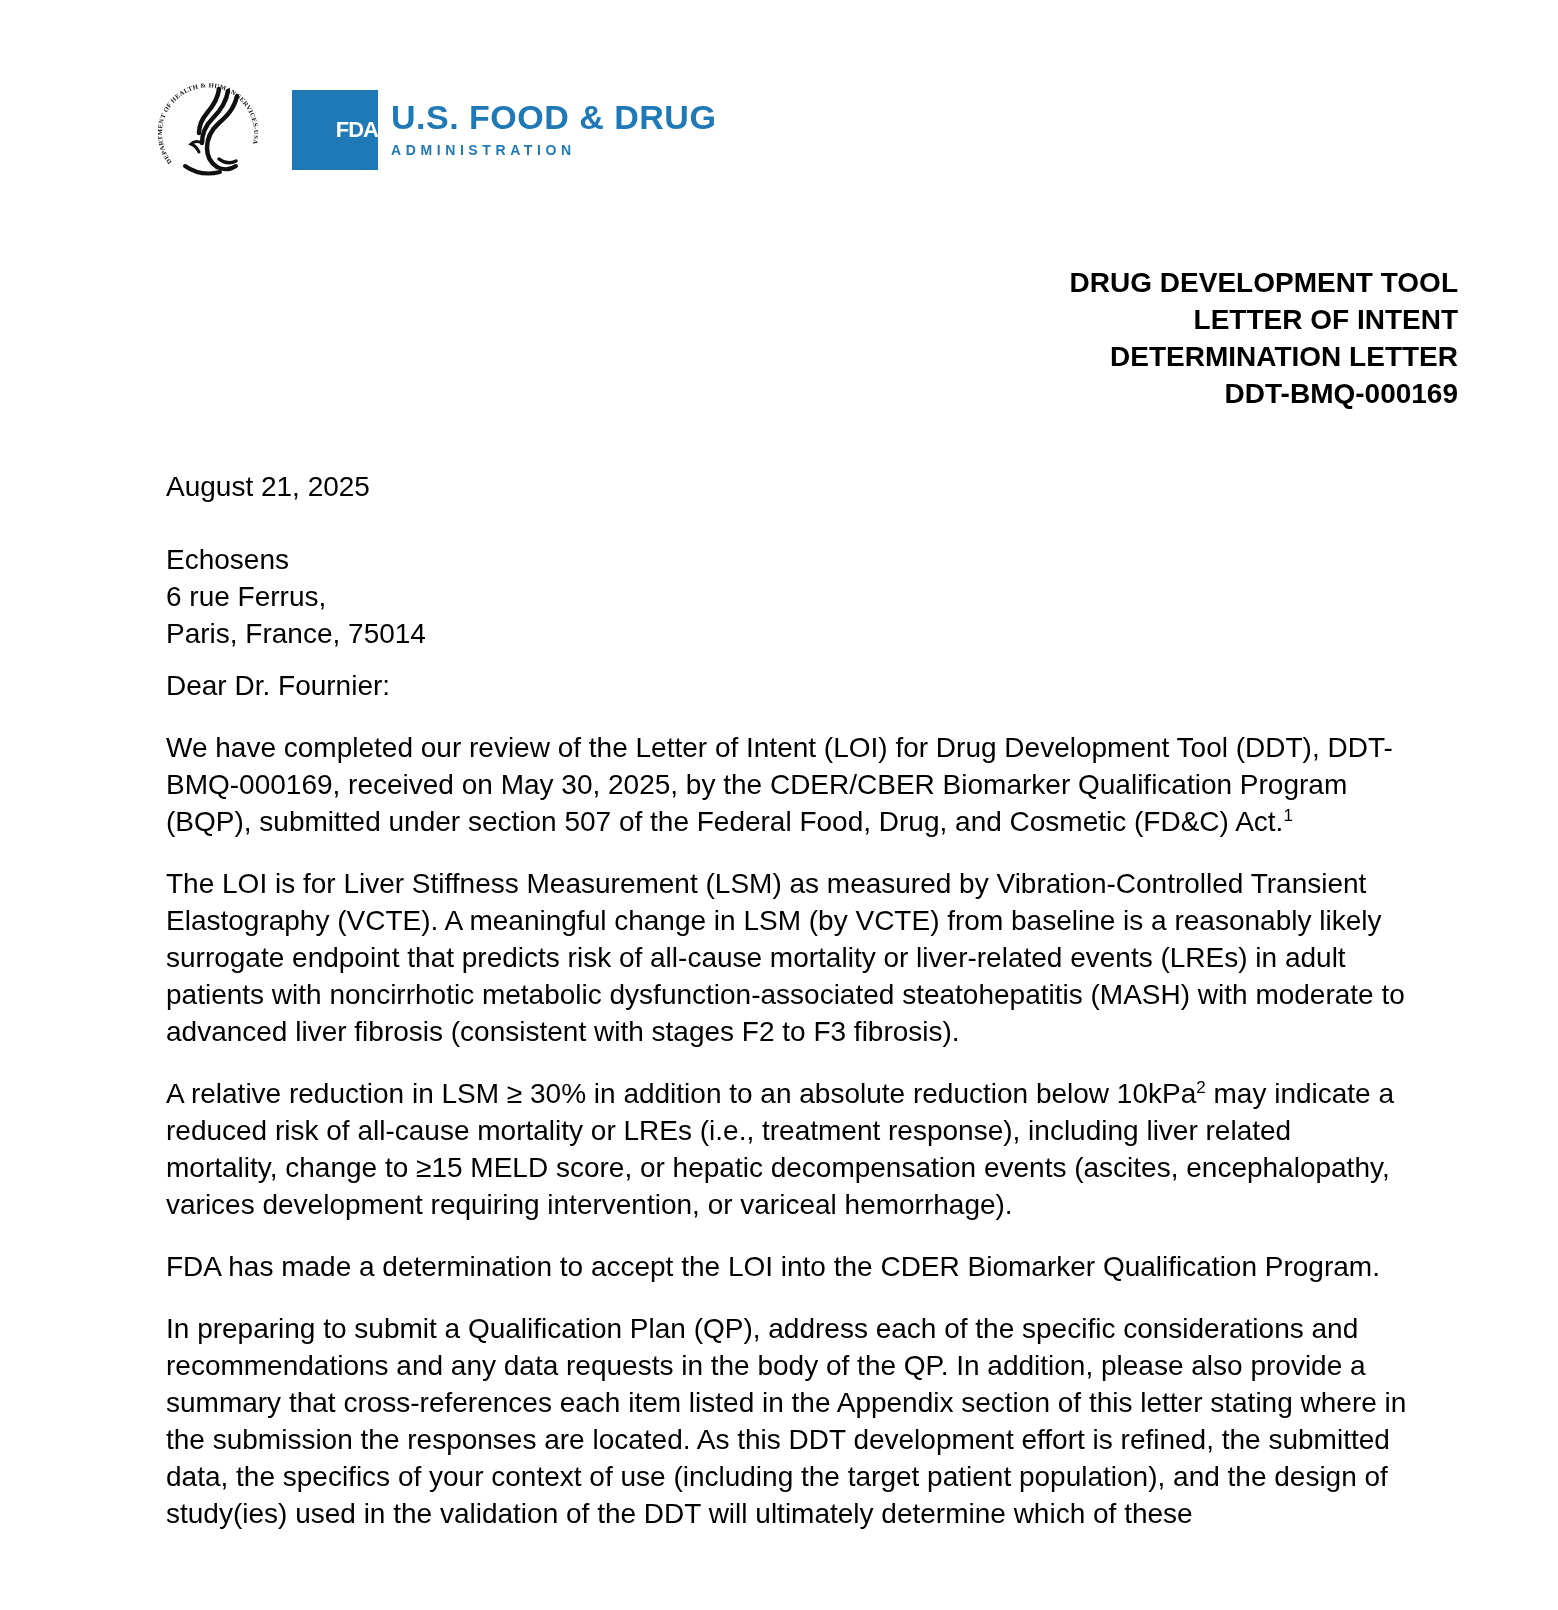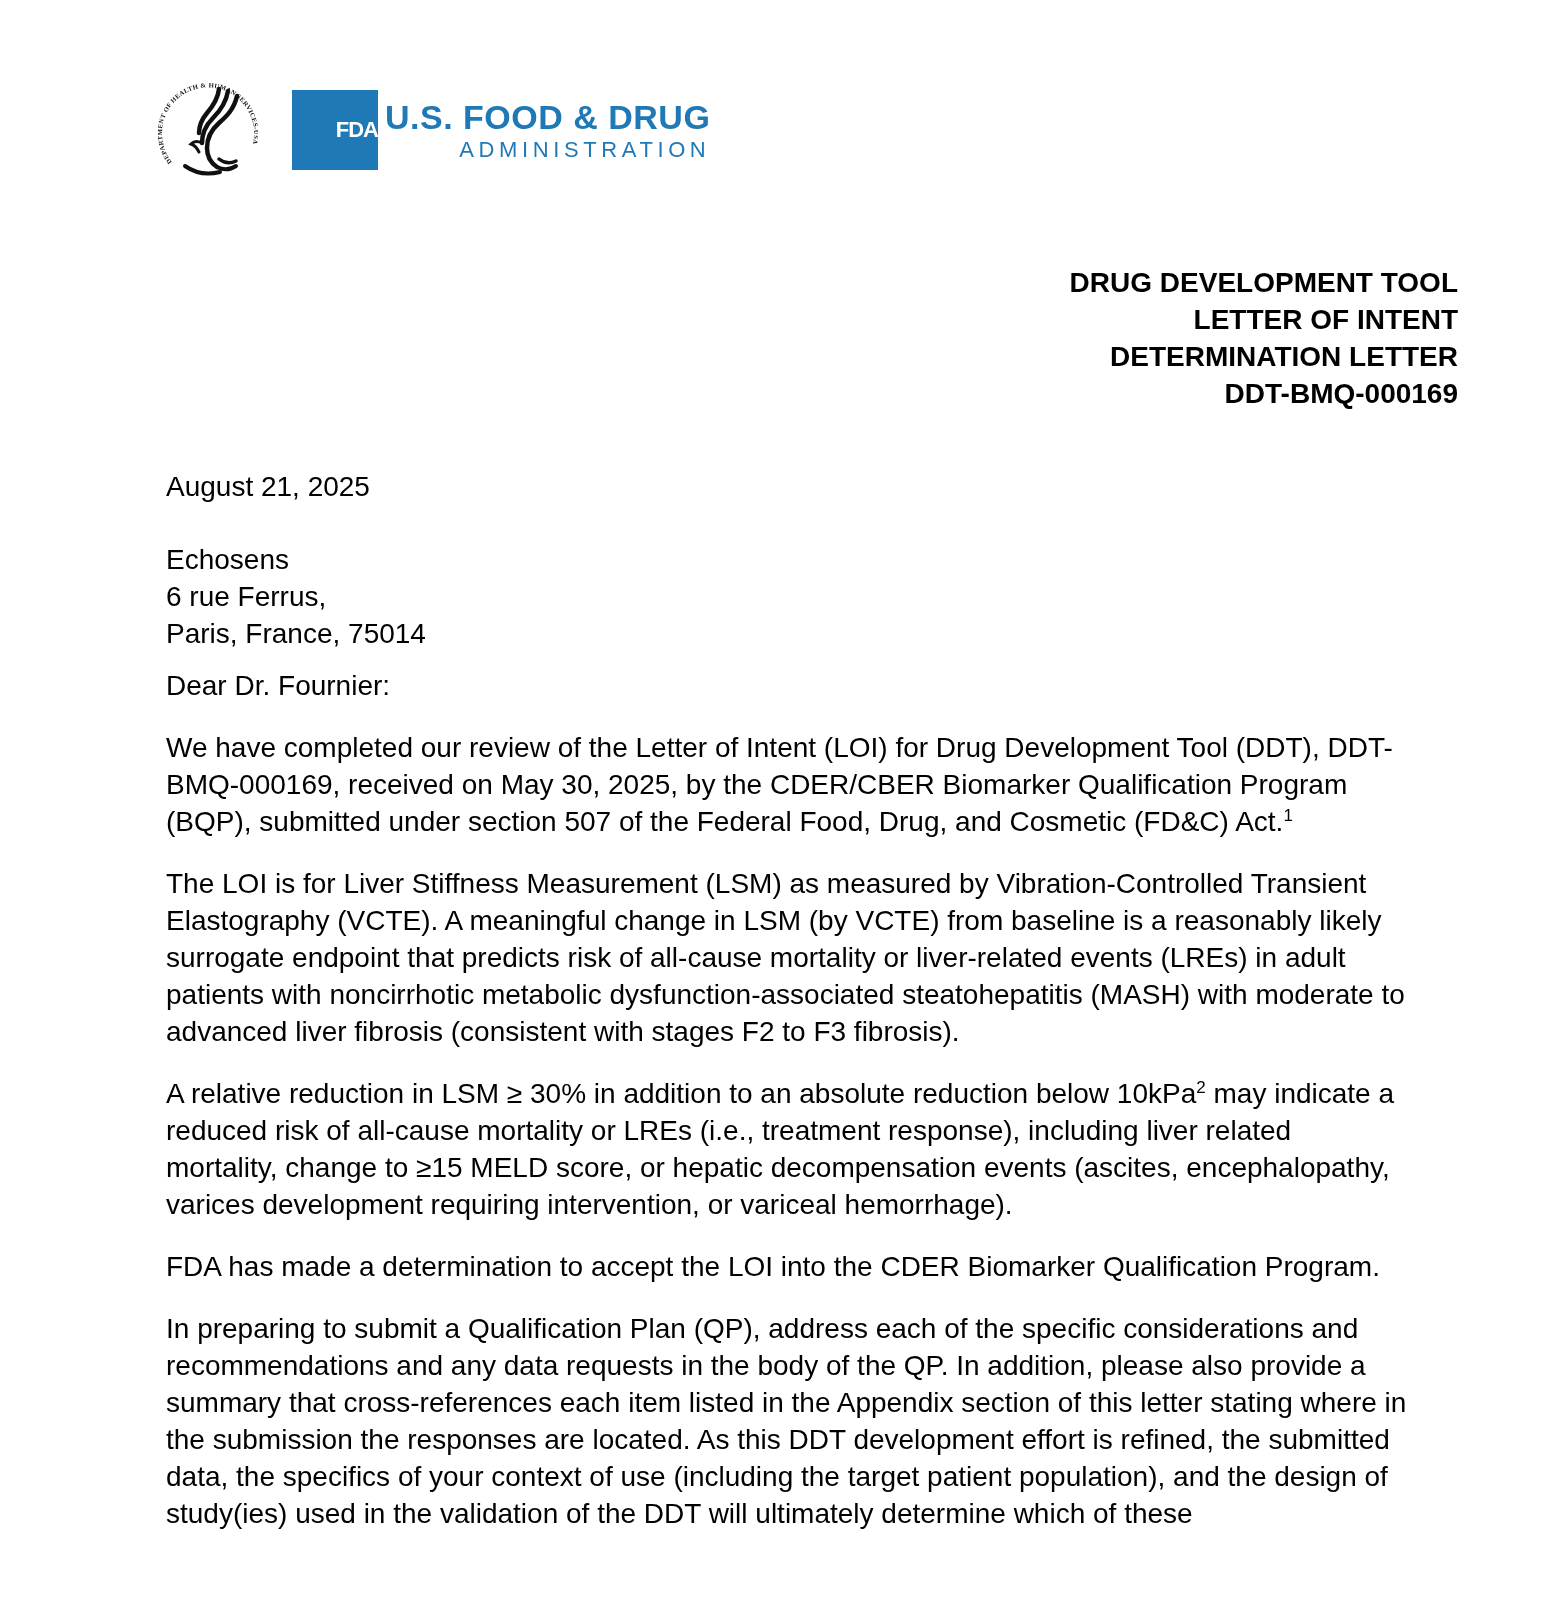--- a/index.html
+++ b/index.html
@@ -20,29 +20,29 @@
   .logo-row { display: flex; align-items: flex-start; height: 112px; }
   .hhs-seal { width: 100px; height: 112px; margin-left: -8px; flex: 0 0 auto; }
   .fda-lockup { display: flex; align-items: flex-start; margin-left: 34px; margin-top: 12px; }
   .fda-box {
     width: 86px; height: 80px;
     background: var(--fda-blue);
     color: #ffffff;
     display: flex; align-items: center; justify-content: flex-end;
     font-weight: bold; font-size: 22px; letter-spacing: -1px;
   }
-  .fda-words { margin-left: 7px; padding-top: 9px; text-align: right; }
+  .fda-words { margin-left: 13px; padding-top: 9px; }
   .fda-line1 {
     color: var(--fda-blue); font-weight: bold;
     font-size: 34px; line-height: 36px; letter-spacing: 0.5px;
     white-space: nowrap;
   }
   .fda-line2 {
-    color: var(--fda-blue); font-weight: normal;
-    font-size: 22px; line-height: 22px; letter-spacing: 4.6px;
+    color: var(--fda-blue); font-weight: bold;
+    font-size: 14px; line-height: 22px; letter-spacing: 4.6px;
     margin-top: 4px; white-space: nowrap;
   }
   .seal-ring-text {
     font-family: "Liberation Serif", "DejaVu Serif", serif;
     font-size: 6.4px; font-weight: bold; fill: #151515; letter-spacing: 0.25px;
   }
   
   .doc-header {
     margin-top: 74px;
     text-align: right;

